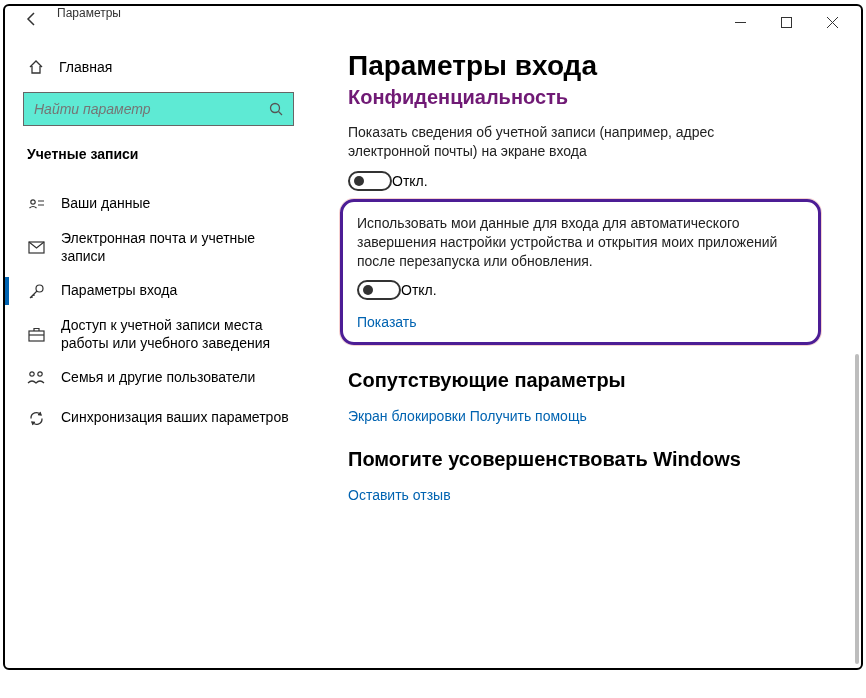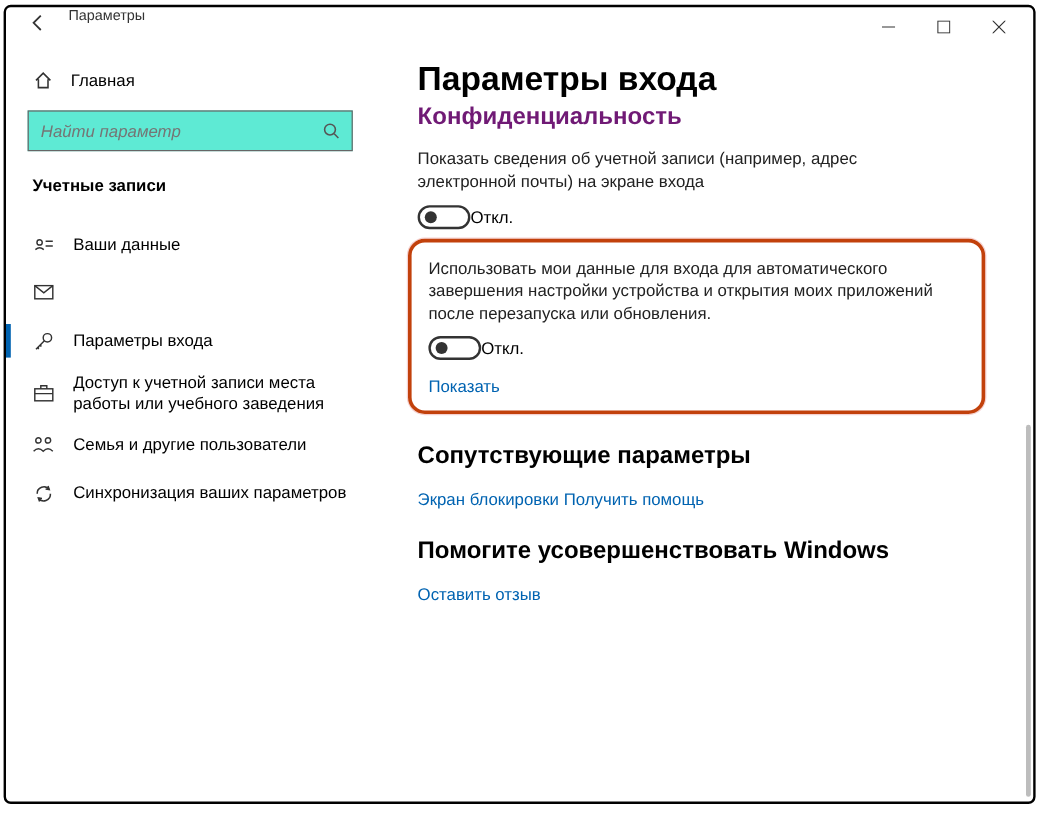--- a/index.html
+++ b/index.html
@@ -160,21 +160,21 @@
   }
   .toggle-label { font-size: 14px; }
   .link {
     color: #0063b1;
     font-size: 14px;
     display: inline-block;
     margin-top: 6px;
     cursor: pointer;
   }
   .highlight-box {
-    border: 3px solid #c2410c;
+    border: 3px solid #4c1d95;
     border-radius: 14px;
     padding: 12px 14px 12px 14px;
     margin: 8px 30px 18px -8px;
     box-shadow: 0 0 0 1px rgba(207,26,26,0.2);
   }
   .section-heading {
     font-size: 20px;
     font-weight: 600;
     margin-top: 24px;
     margin-bottom: 10px;
@@ -260,20 +260,21 @@
           <span class="label">Ваши данные</span>
         </div>
 
         <div class="nav-item">
           <span class="icon">
             <svg width="17" height="14" viewBox="0 0 17 14">
                 <rect x="1" y="1" width="15" height="11" stroke="#333" stroke-width="1.2" fill="none"></rect>
                 <path d="M1 1 L8.5 7 L16 1" stroke="#333" stroke-width="1.2" fill="none"></path>
               </svg>
           </span>
+          <span class="label">Электронная почта и учетные записи</span>
         </div>
 
         <div class="nav-item active">
           <span class="icon">
             <svg width="17" height="17" viewBox="0 0 17 17">
                 <circle cx="11.5" cy="5.5" r="3.5" stroke="#333" stroke-width="1.2" fill="none"></circle>
                 <path d="M9 8 L2 15 M4 13 L4 15 M6 11 L6 13" stroke="#333" stroke-width="1.2" fill="none"></path>
               </svg>
           </span>
           <span class="label">Параметры входа</span>

